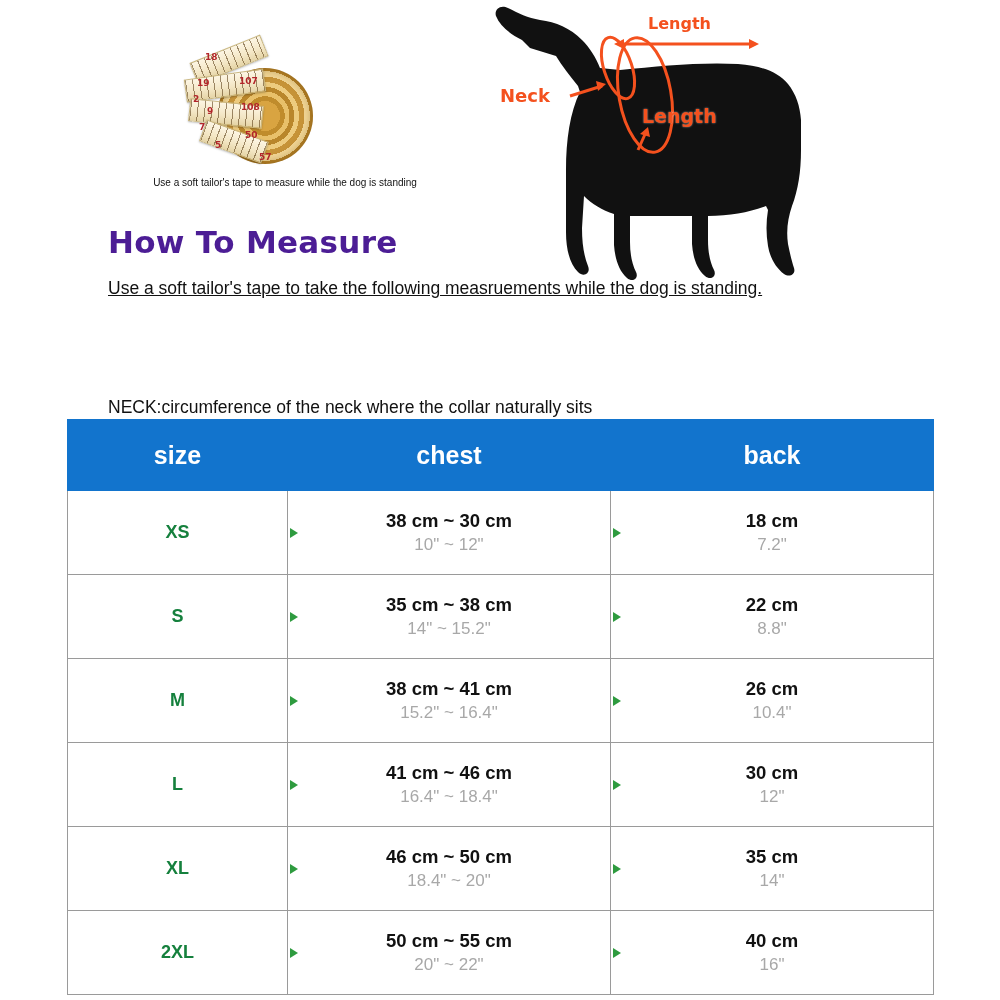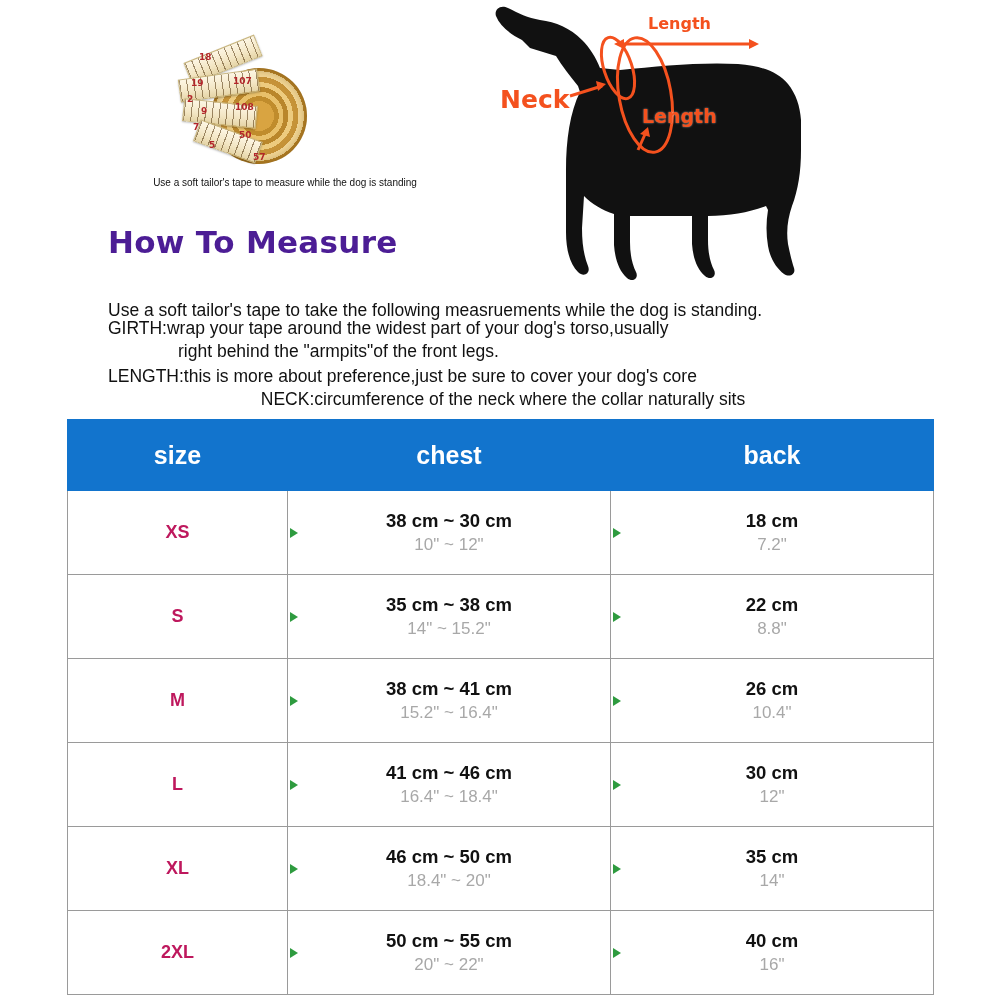--- a/index.html
+++ b/index.html
@@ -19,21 +19,21 @@
   
   .top-area {
     position: relative;
     width: 1000px;
     height: 412px;
   }
 
   
   .tape-wrap {
     position: absolute;
-    left: 177px;
+    left: 183px;
     top: 30px;
     width: 160px;
     height: 160px;
     text-align: center;
   }
   .tape-coil {
     position: absolute;
     left: 34px;
     top: 38px;
     width: 96px;
@@ -88,44 +88,44 @@
     letter-spacing: 0.3px;
   }
   .para {
     position: absolute;
     left: 108px;
     font-size: 17.5px;
     color: #111;
     line-height: 1.32;
     font-family: "Liberation Sans", sans-serif;
   }
-  .para.p1 { top: 299px; width: 790px; }
+  .para.p1 { top: 277px; width: 790px; text-decoration: underline; }
   .para.p2 { top: 317px; width: 790px; }
   .para.p3 { top: 365px; width: 790px; }
-  .para.p4 { top: 388px; width: 790px; text-align: center; }
+  .para.p4 { top: 396px; width: 790px; }
   .indent { display: inline-block; padding-left: 70px; }
 
   
   .dog-wrap {
     position: absolute;
     left: 470px;
     top: 0px;
     width: 470px;
     height: 300px;
   }
   .dog-svg { display: block; }
   .lbl {
     position: absolute;
     color: #f4511e;
     font-weight: bold;
     font-family: "DejaVu Sans", sans-serif;
     text-shadow: 0 0 2px rgba(255,255,255,0.6);
   }
   .lbl.length { left: 178px; top: 14px; font-size: 16px; }
-  .lbl.neck   { left: 30px;  top: 85px; font-size: 25px; }
+  .lbl.neck   { left: 30px;  top: 85px; font-size: 18px; }
   .lbl.girth  { left: 172px; top: 105px; font-size: 19px; }
 
   
   .size-table {
     position: absolute;
     left: 67px;
     top: 419px;
     width: 866px;
     border-collapse: collapse;
     table-layout: fixed;
@@ -149,21 +149,21 @@
   .col-chest { width: 323px; }
   .col-back  { width: 323px; }
 
   .size-table tbody td {
     height: 81px;
     background: #ffffff;
   }
   .cell-size {
     font-size: 18px;
     font-weight: bold;
-    color: #be185d;
+    color: #15803d;
   }
   .val-cm {
     font-size: 18.5px;
     font-weight: bold;
     color: #111;
     line-height: 1.35;
   }
   .val-in {
     font-size: 17px;
     color: #a8a8a8;
@@ -284,25 +284,20 @@
       <polygon points="178,127 170,134 180,137" fill="#f4511e"></polygon>
     </svg>
     <div class="lbl length">Length</div>
     <div class="lbl neck">Neck</div>
     <div class="lbl girth">Length</div>
   </div>
 
   <div class="howto-title">How To Measure</div>
 
   <div class="para p1">Use a soft tailor's tape to take the following measruements while the dog is standing.</div>
-  <div class="para p2">
-    <span>GIRTH:wrap your tape around the widest part of your dog's torso,usually</span><br>
-    <span class="indent">right behind the "armpits"of the front legs.</span>
-  </div>
-  <div class="para p3">LENGTH:this is more about preference,just be sure to cover your dog's core</div>
   <div class="para p4">NECK:circumference of the neck where the collar naturally sits</div>
 </div>
 
 <table class="size-table">
   <colgroup>
     <col class="col-size">
       <col class="col-chest">
       <col class="col-back">
   </colgroup>
   <thead>

